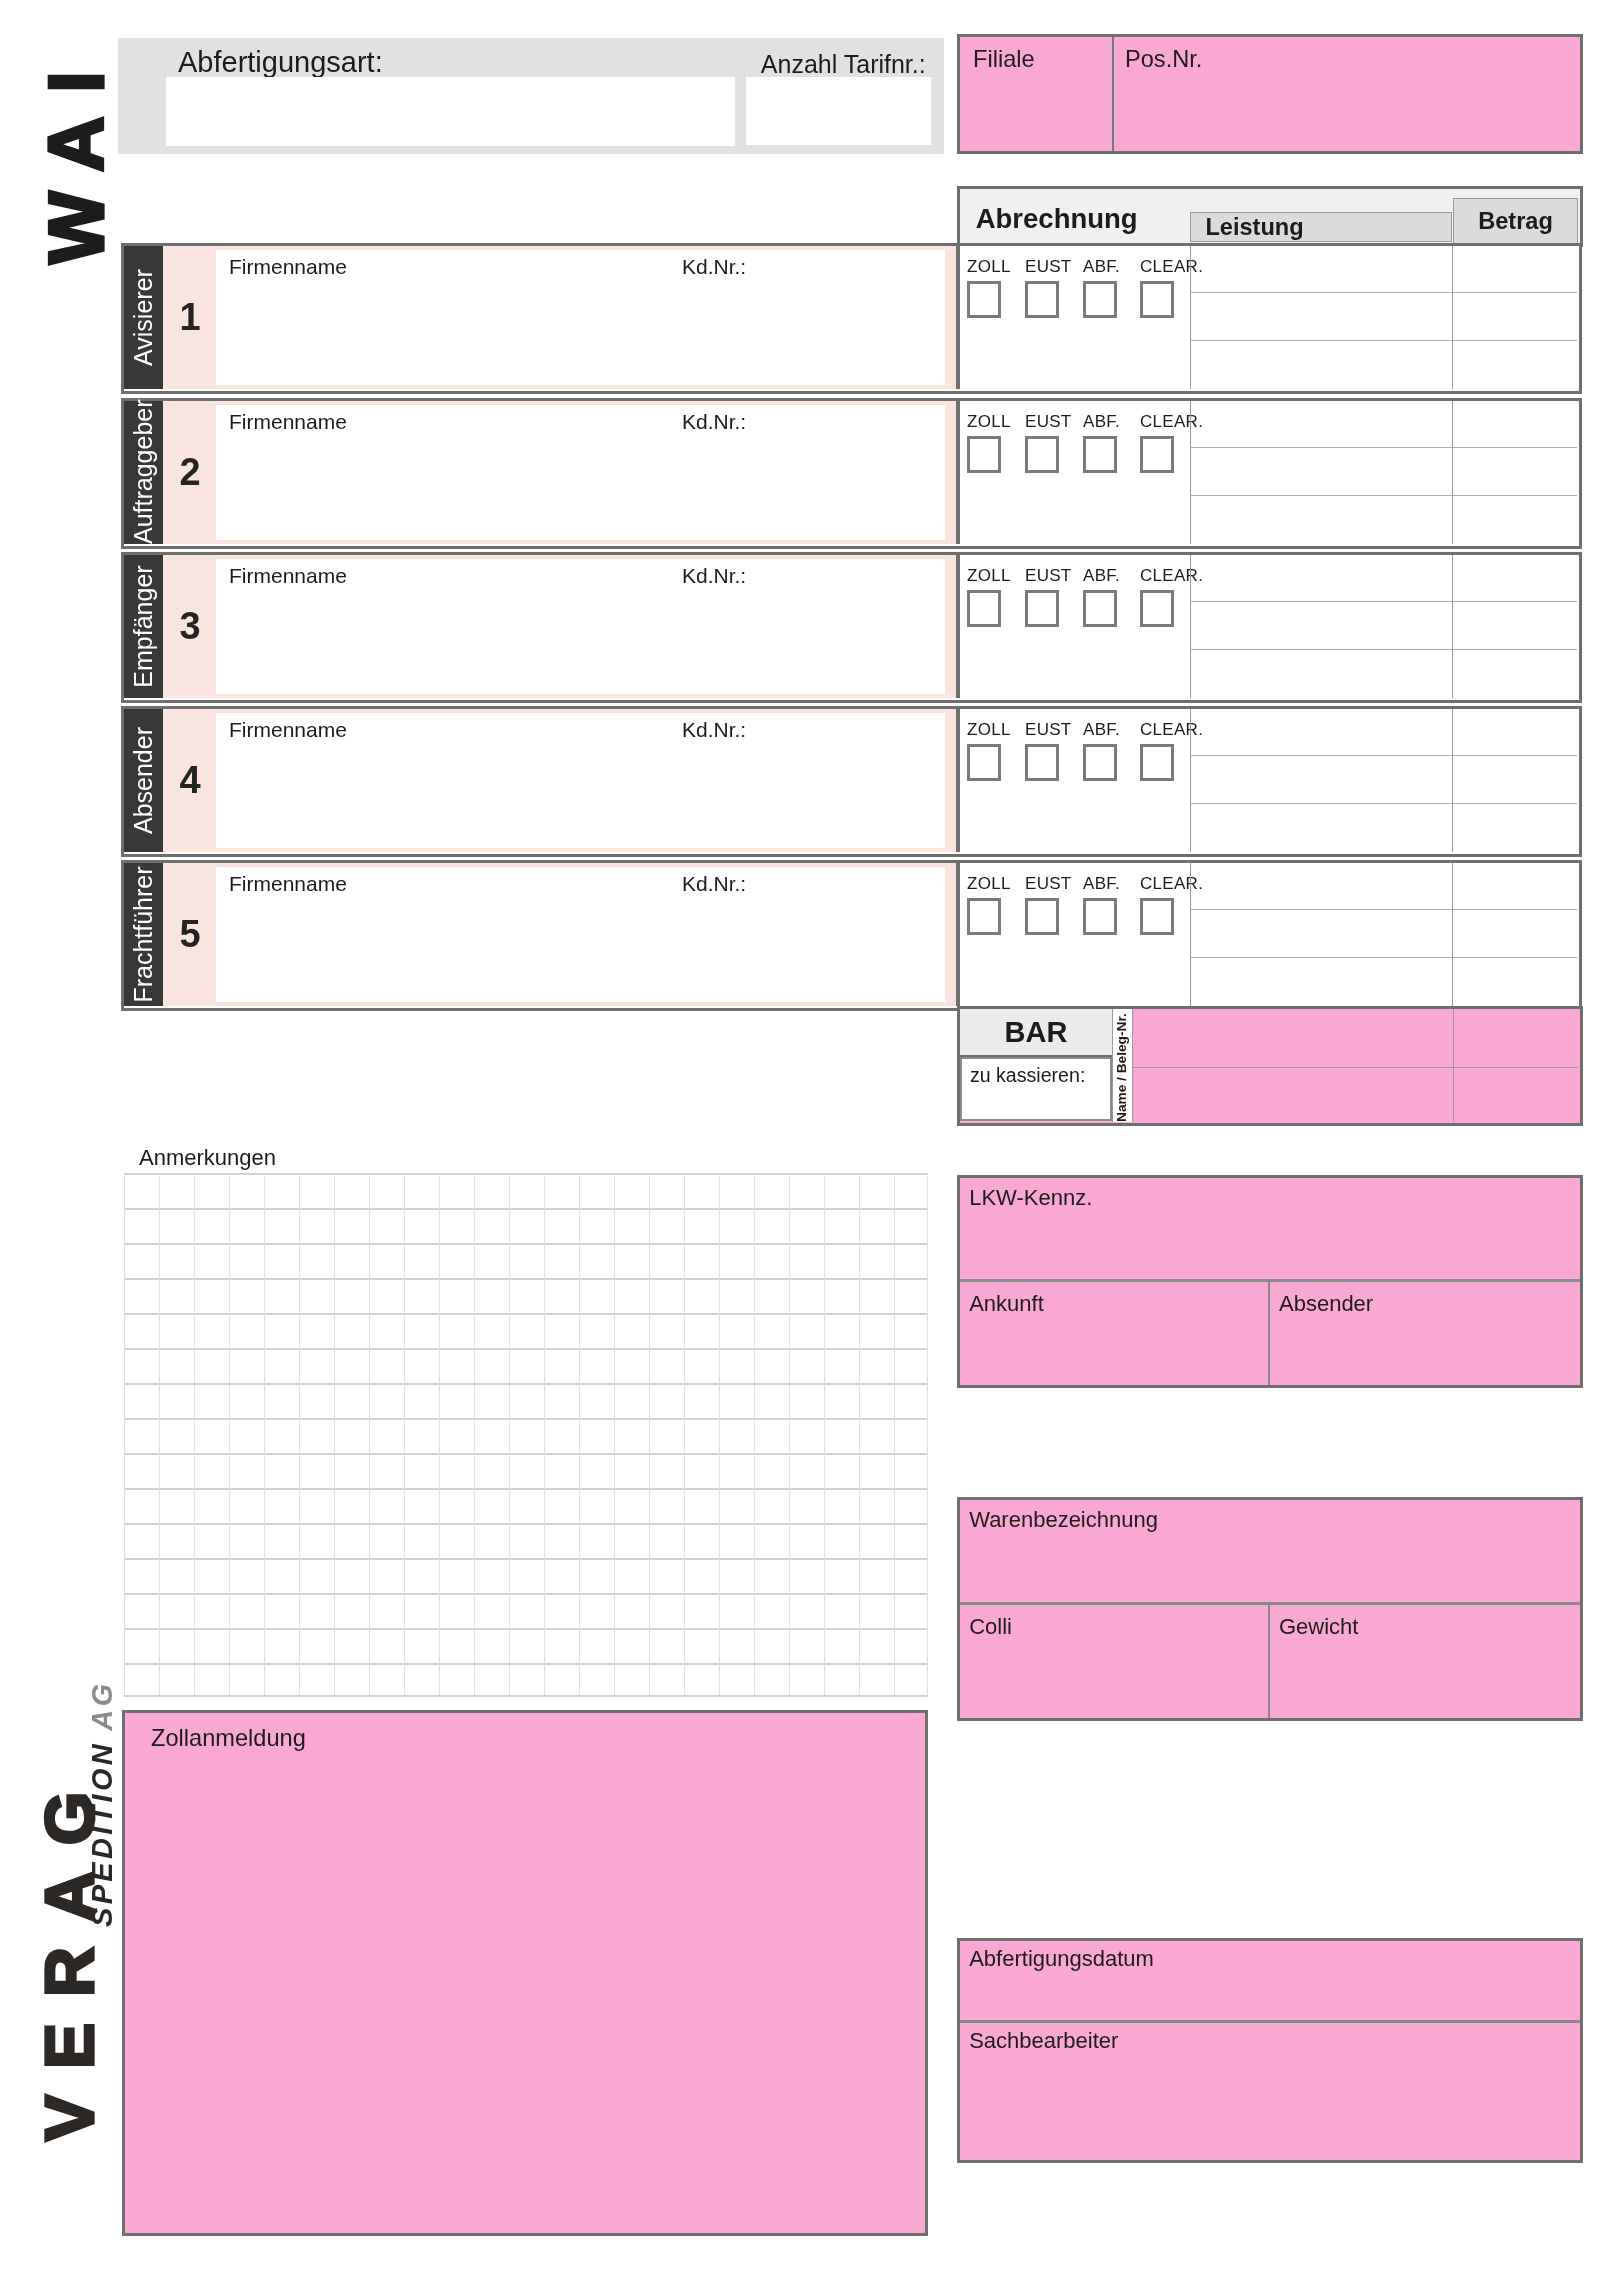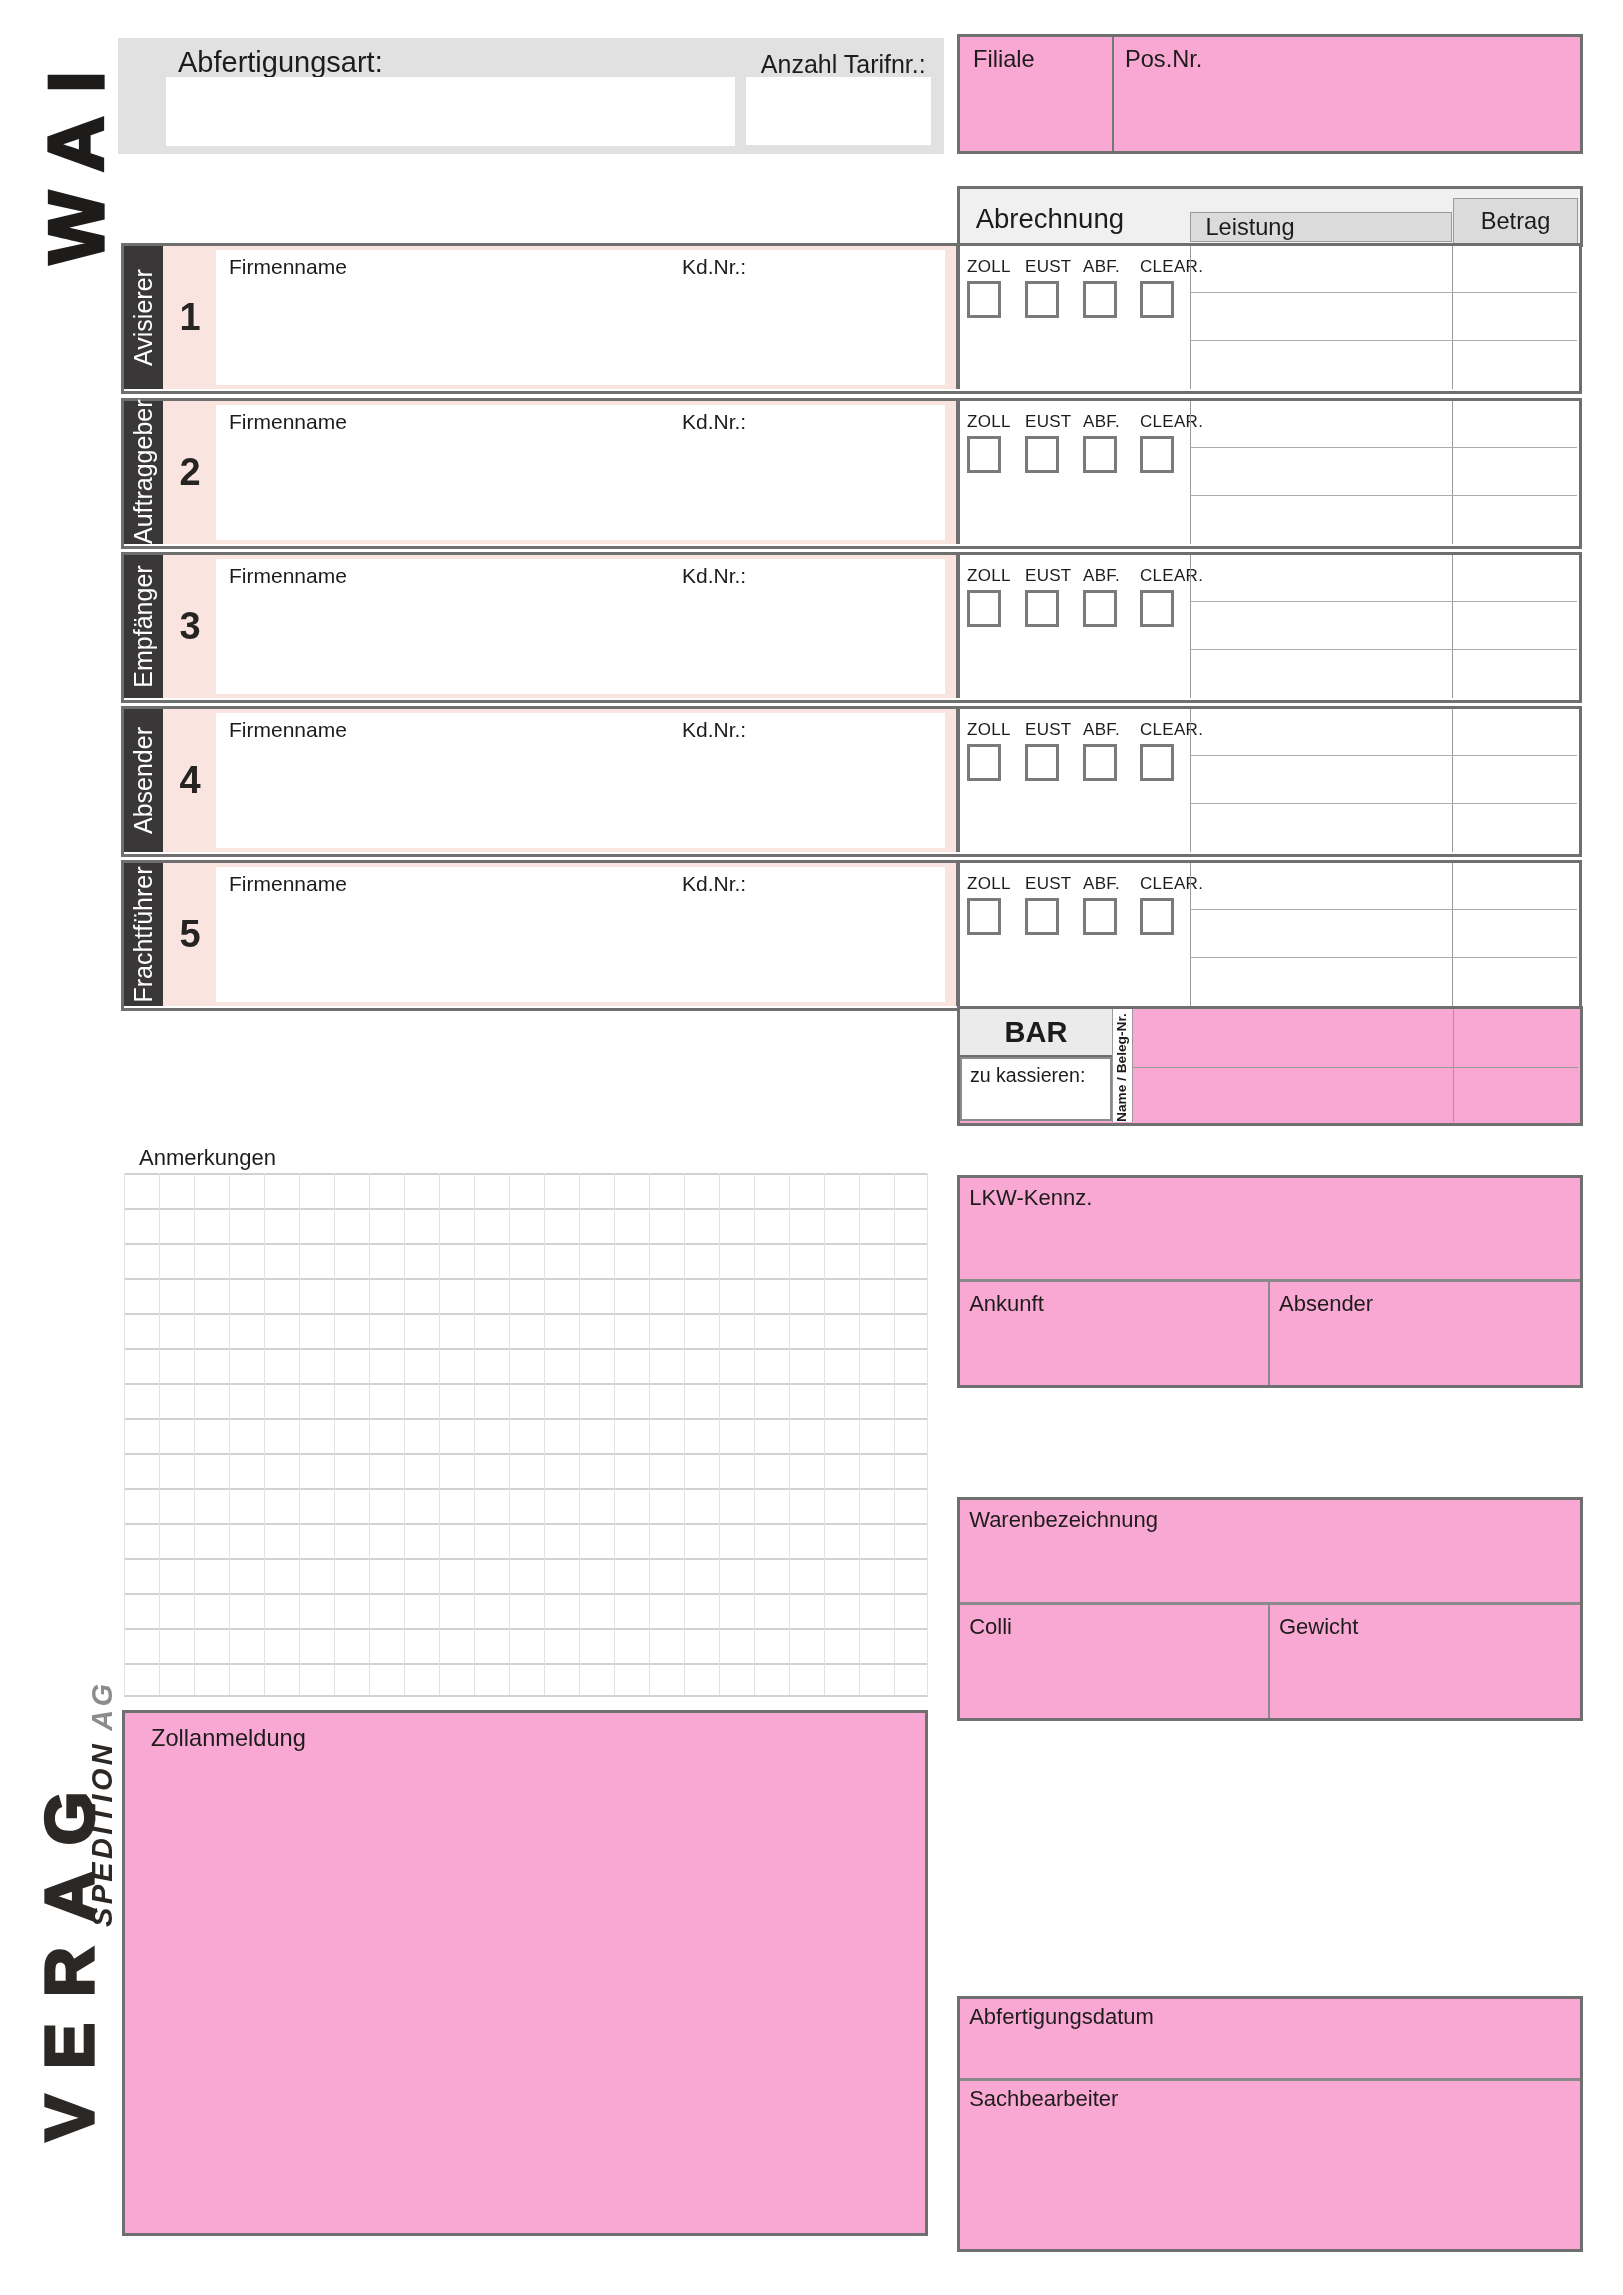--- a/index.html
+++ b/index.html
@@ -34,21 +34,21 @@
     left:118px;top:38px;width:826px;height:116px;
     background:var(--panel_gray,#e2e1e1);
   }
   .lbl{position:absolute;line-height:1.15;}
   .field{position:absolute;background:#fff;}
   .box-heavy{
     position:absolute;background:#f9a8d4;
     border:3.9px solid var(--heavy_border,#6f6f6f);box-sizing:border-box;
   }
   
-  .abrech{background:var(--header_bg,#f1f0f0);}
+  .abrech{background:var(--header_bg,#f1f0f0);font-weight:bold;}
   .subhead{
     position:absolute;background:var(--subheader_bg,#dcdbdb);
     border:1.3px solid #9a9a9a;box-sizing:border-box;
     font-size:23.6px;display:flex;align-items:center;
   }
   
   .row{
     position:absolute;left:121px;width:1461px;height:151px;
     border:3.9px solid var(--heavy_border,#6f6f6f);box-sizing:border-box;background:#fff;
   }
@@ -345,21 +345,21 @@
   <div class="flabel" style="left:9.2px;top:114px;">Colli</div>
   <div class="flabel" style="left:319px;top:114px;">Gewicht</div>
   <div style="position:absolute;left:0;top:105px;width:308px;bottom:0;"></div>
   <div style="position:absolute;left:310px;top:105px;right:0;bottom:0;"></div>
 </div>
 
 <div class="box-heavy" style="left:122px;top:1710px;width:806px;height:526px;">
   <div class="lbl" style="left:26px;top:11.8px;font-size:23.6px;">Zollanmeldung</div>
 </div>
 
-<div class="box-heavy" style="left:957px;top:1996px;width:626px;height:256px;">
+<div class="box-heavy" style="left:957px;top:1938px;width:626px;height:225px;">
   <div class="flabel" style="left:9.2px;top:5.2px;">Abfertigungsdatum</div>
   <div style="position:absolute;left:0;top:0;width:100%;height:79px;"></div>
   <div class="divider-h" style="left:0;top:79px;width:100%;height:2.6px;"></div>
   <div class="flabel" style="left:9.2px;top:87px;">Sachbearbeiter</div>
   <div style="position:absolute;left:0;top:82px;width:100%;bottom:0;"></div>
 </div>
 
 <div class="vlogo verag">VERAG</div>
 <div class="vlogo spedition">
   <span>SPEDITION </span><span class="gray">AG</span>

